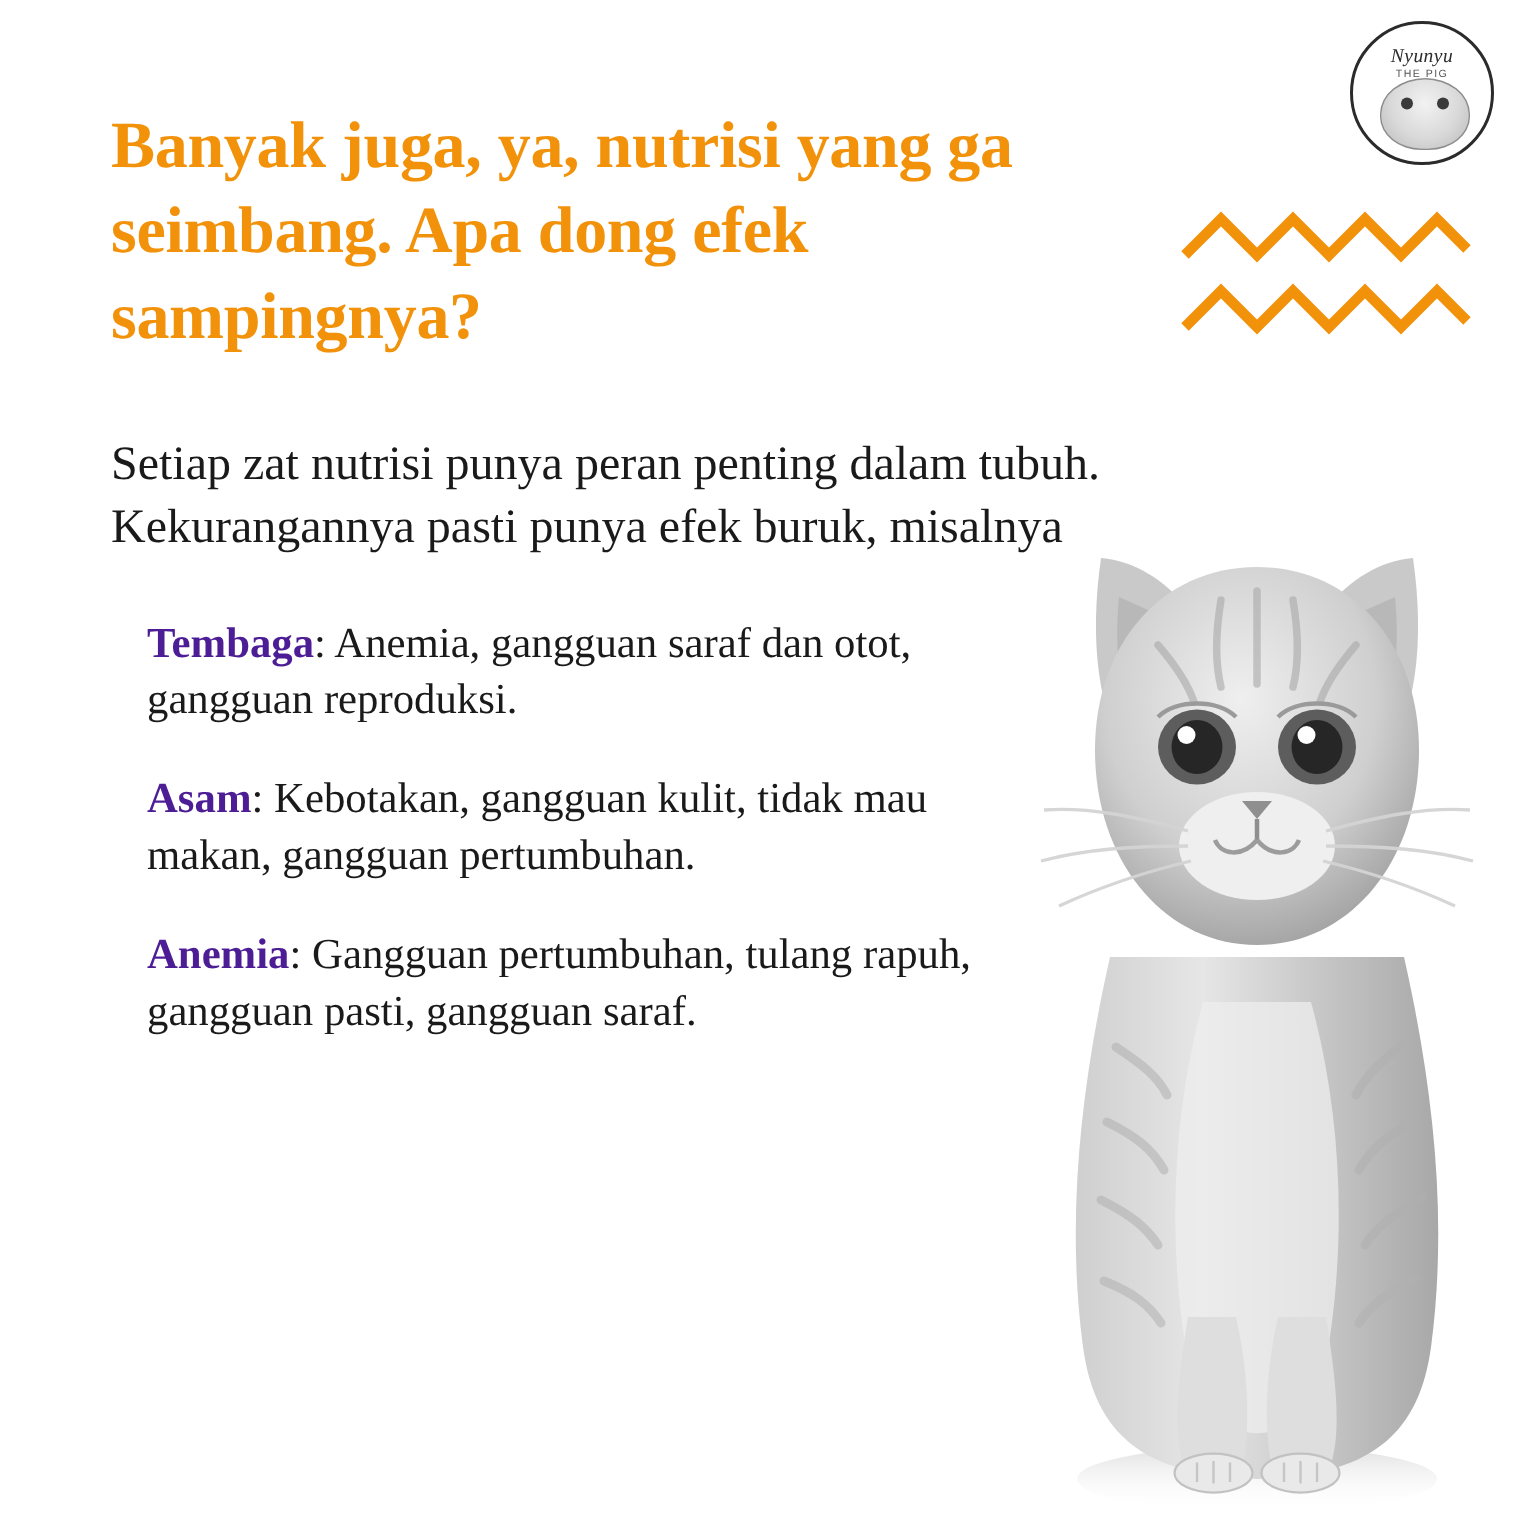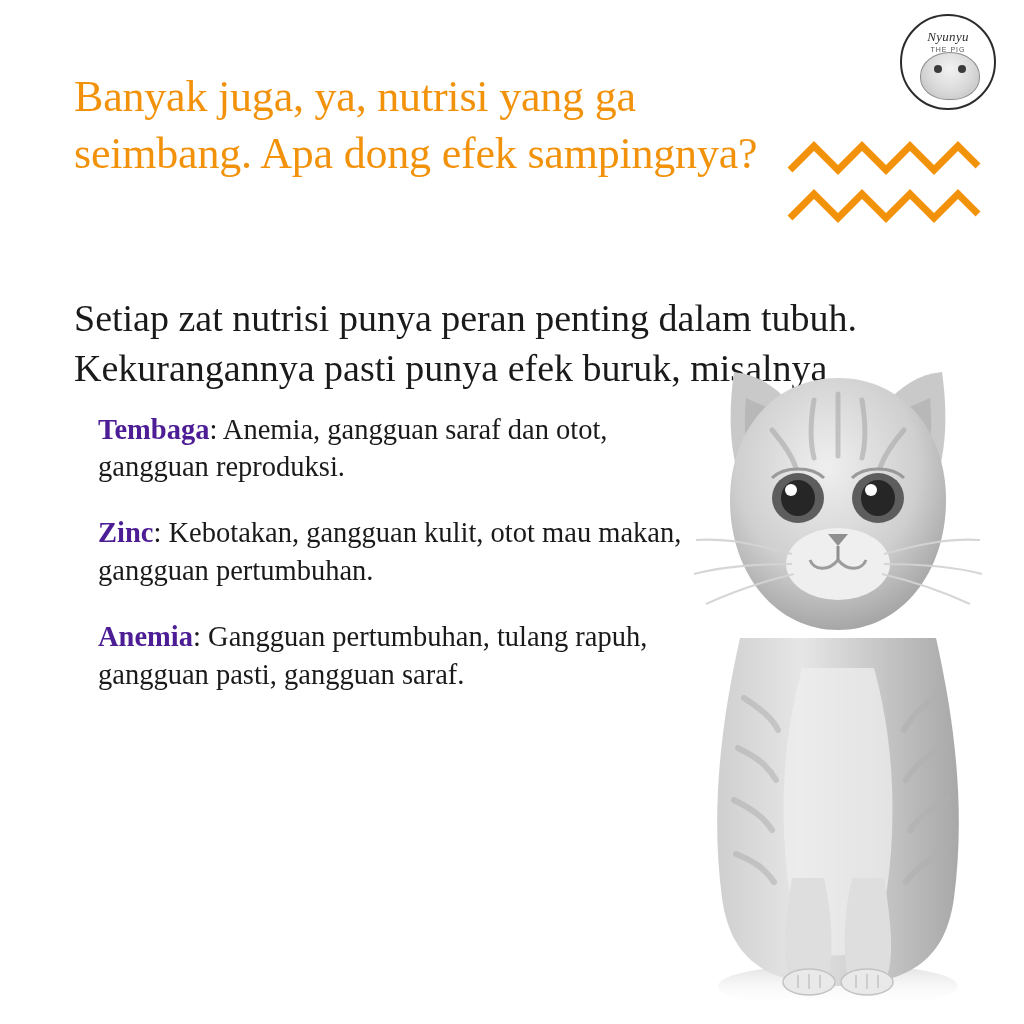--- a/index.html
+++ b/index.html
@@ -92,34 +92,34 @@
     height: 88px;
   }
 
   
   .heading {
     position: absolute;
     left: 74px;
     top: 40px;
     width: 700px;
     font-family: "Liberation Serif", serif;
-    font-weight: normal;
+    font-weight: bold;
     font-size: 44px;
     line-height: 1.29;
     color: #F2920B;
     letter-spacing: -0.2px;
   }
 
   
   .intro {
     position: absolute;
     left: 74px;
     top: 256px;
     width: 830px;
-    font-size: 38px;
+    font-size: 32px;
     line-height: 1.31;
     color: #1a1a1a;
   }
 
   
   .nutrient-list {
     position: absolute;
     left: 98px;
     top: 382px;
     width: 600px;
@@ -166,21 +166,21 @@
 
   <p class="intro">Setiap zat nutrisi punya peran penting dalam tubuh. Kekurangannya pasti punya efek buruk, misalnya</p>
 
   <div class="nutrient-list">
 
     <p class="nutrient-item">
       <span class="term">Tembaga</span><span>: Anemia, gangguan saraf dan otot, gangguan reproduksi.</span>
     </p>
 
     <p class="nutrient-item">
-      <span class="term">Zinc</span><span>: Kebotakan, gangguan kulit, otot mau makan, gangguan pertumbuhan.</span>
+      <span class="term">Asam</span><span>: Kebotakan, gangguan kulit, tidak mau makan, gangguan pertumbuhan.</span>
     </p>
 
     <p class="nutrient-item">
       <span class="term">Anemia</span><span>: Gangguan pertumbuhan, tulang rapuh, gangguan pasti, gangguan saraf.</span>
     </p>
 
 
   </div>
 
   <svg class="cat-photo" viewBox="0 0 372 686">

